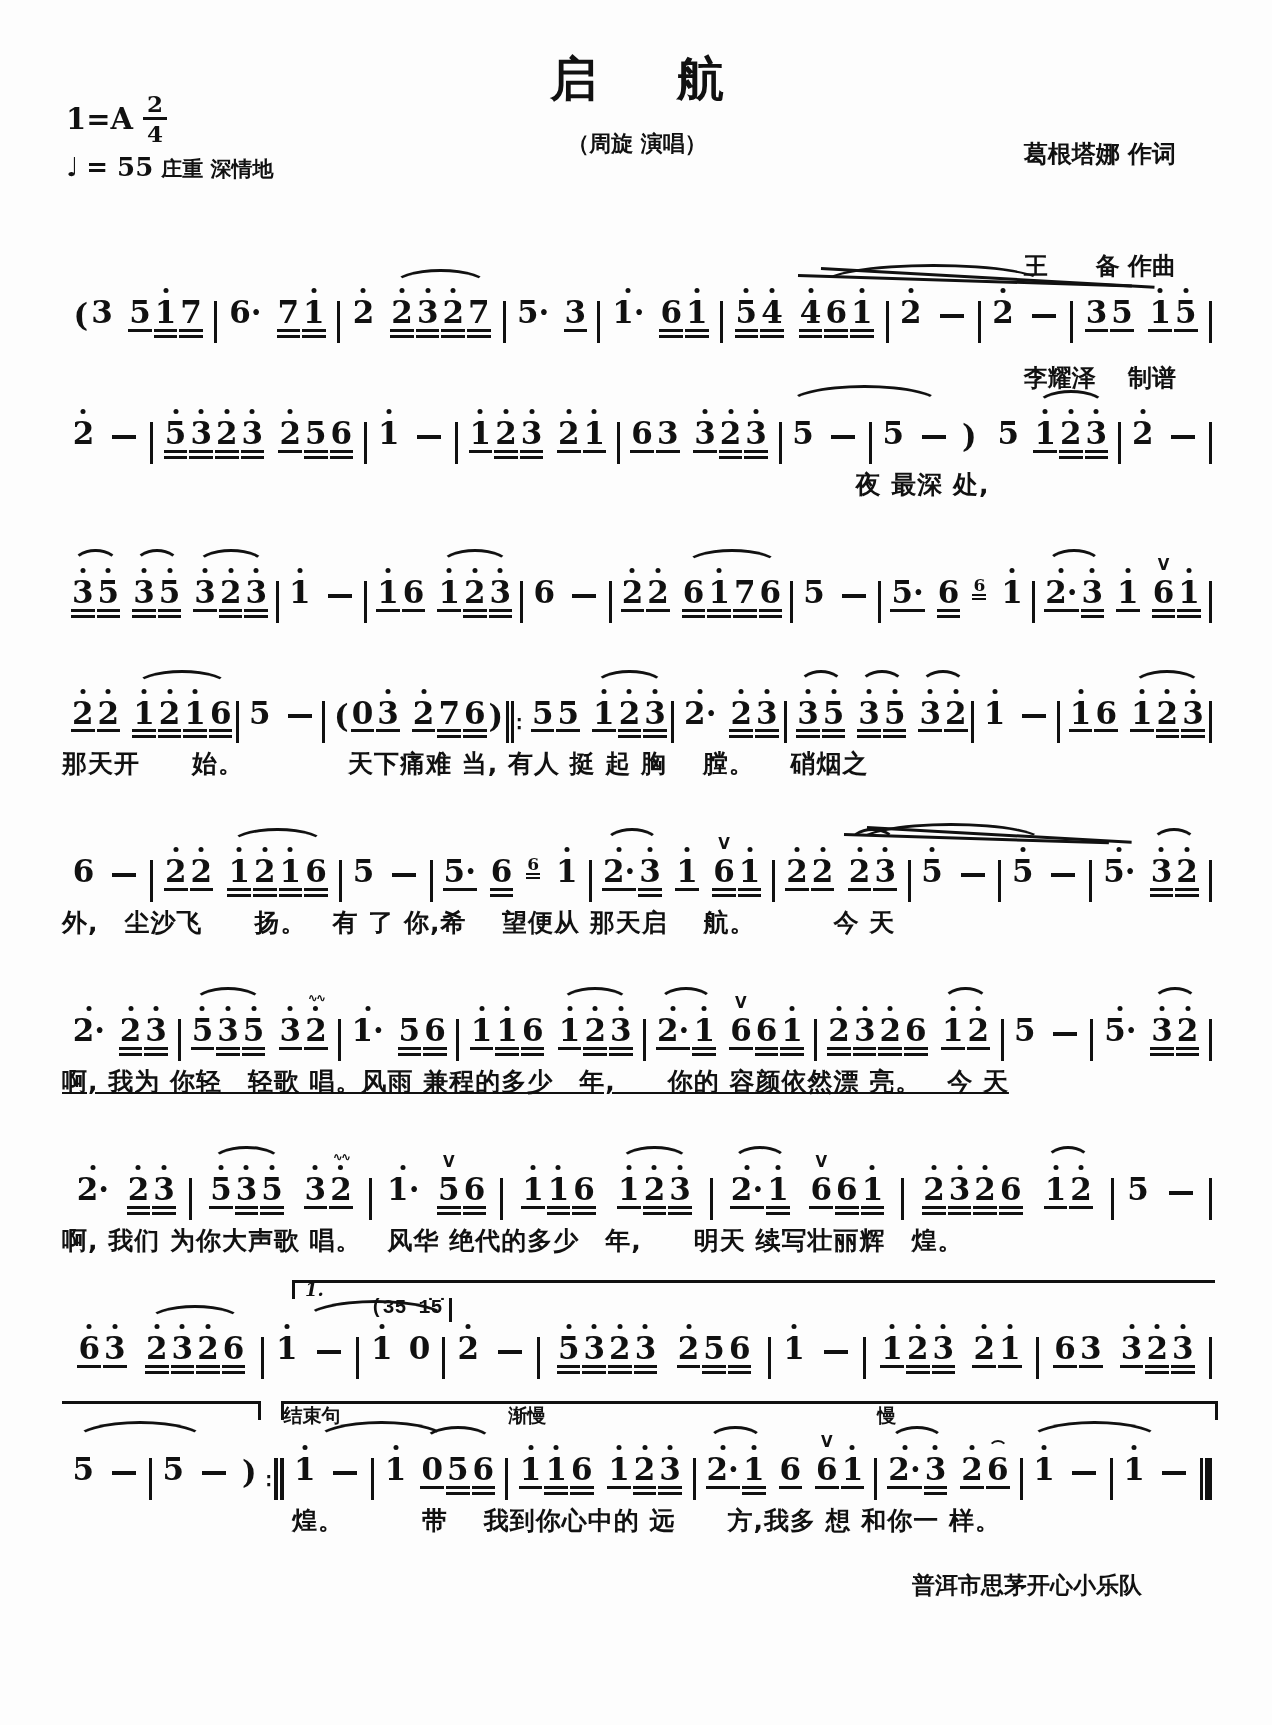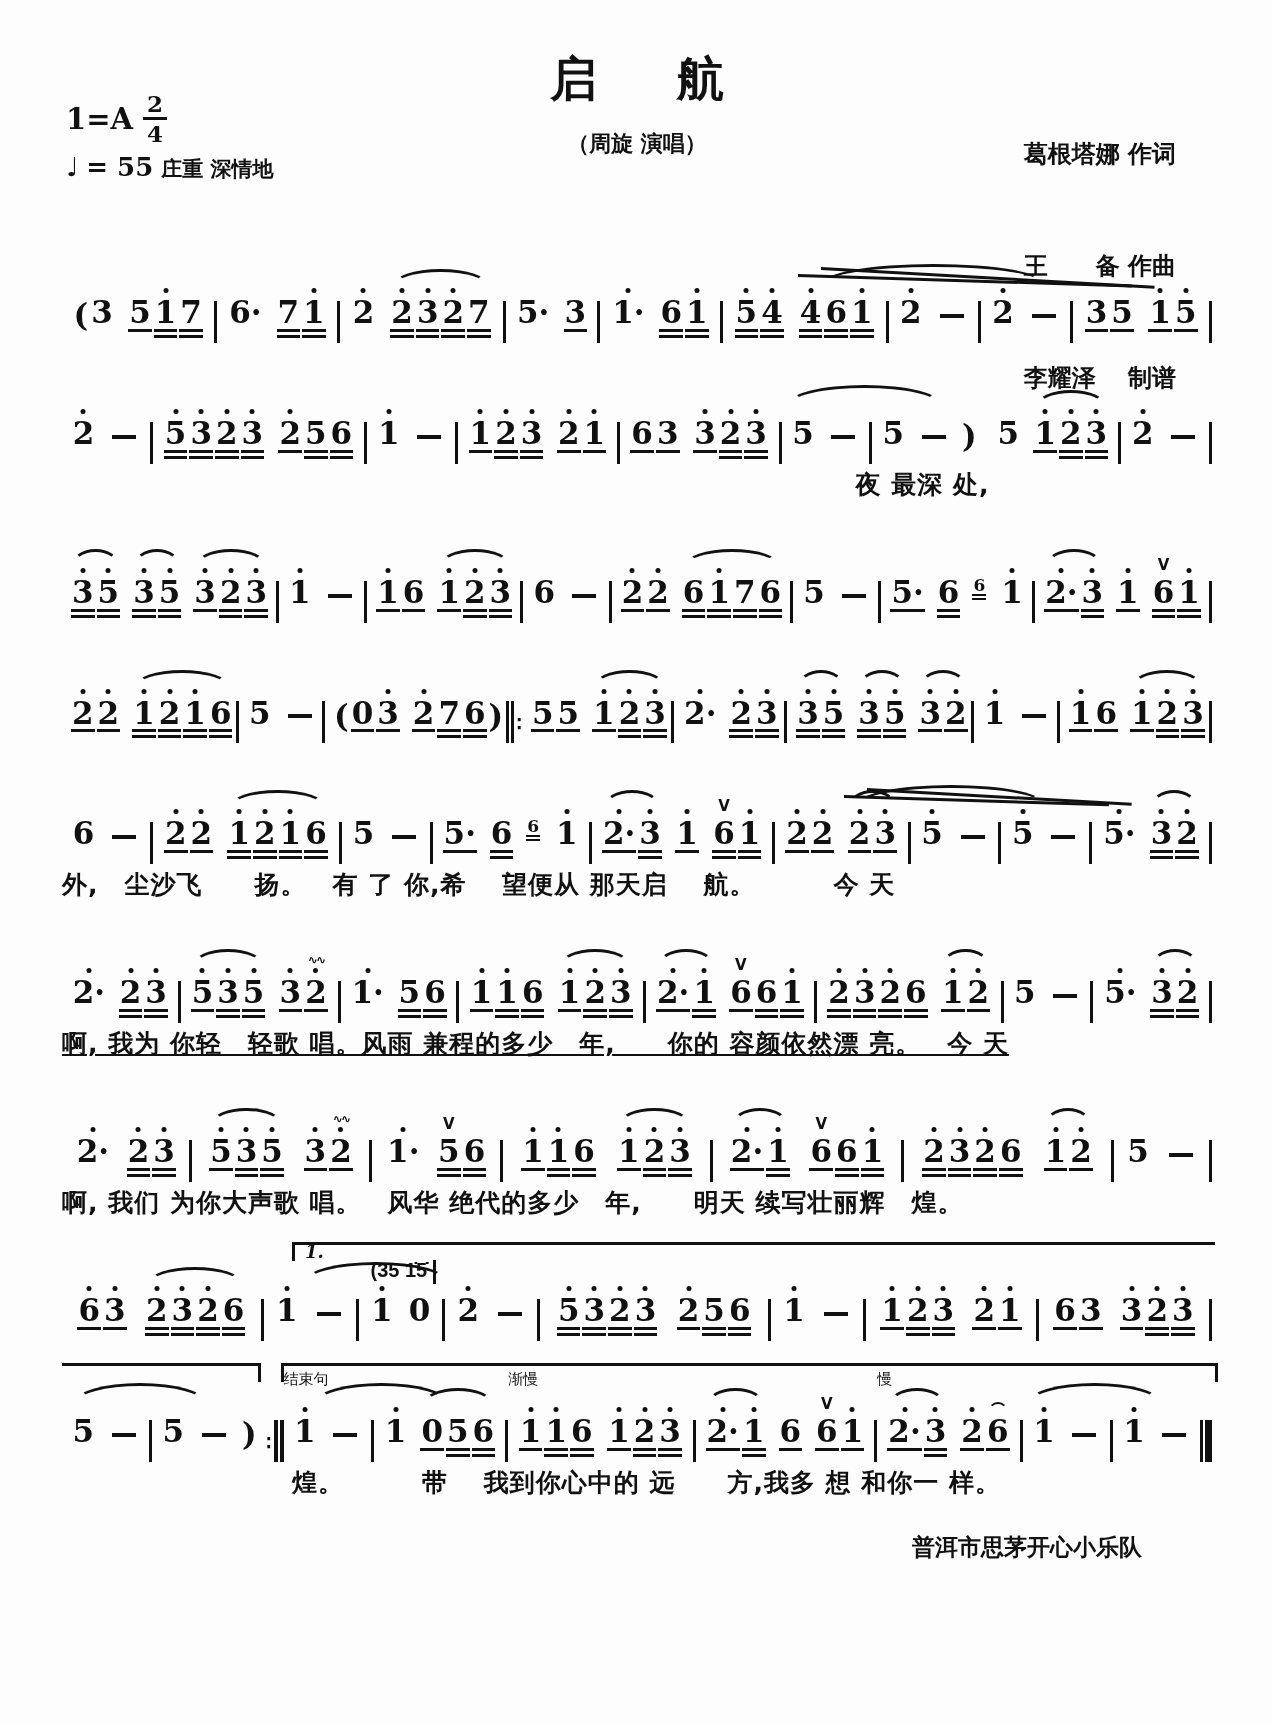--- a/index.html
+++ b/index.html
@@ -58,23 +58,23 @@
   .ov{position:absolute;pointer-events:none;}
   .slur{top:24px;height:17px;border:3px solid transparent;border-top:3px solid #111;border-bottom:none;
         border-radius:50% 50% 0 0/100% 100% 0 0;}
   .gliss{top:34px;height:3px;background:#111;transform:rotate(1.8deg);transform-origin:left center;}
   .gliss2{top:27px;height:3px;background:#111;transform:rotate(3.2deg);transform-origin:left center;}
   .volta{top:4px;height:16px;border-top:3px solid #111;border-left:3px solid #111;}
   .voltacont{top:4px;height:16px;border-top:3px solid #111;border-right:3px solid #111;}
   .bracket{top:4px;height:16px;border-top:3px solid #111;border-left:3px solid #111;border-right:3px solid #111;}
   .vlab{position:absolute;left:10px;top:-2px;font-size:18px;font-weight:800;font-style:italic;
         font-family:"DejaVu Serif",serif;line-height:1;}
-  .ab{position:absolute;bottom:calc(100% + 28px);left:0;font-size:15px;font-weight:400;white-space:nowrap;line-height:1;}
+  .ab{position:absolute;bottom:calc(100% + 28px);left:0;font-size:19px;font-weight:700;white-space:nowrap;line-height:1;}
   .ab.cue{bottom:calc(100% + 10px);left:14%;font-size:20px;font-weight:800;
-          font-family:Liberation Sans, sans-serif;border-right:3px solid #111;padding:0 6px 4px 0;}
+          font-family:Liberation Mono, monospace;border-right:3px solid #111;padding:0 6px 4px 0;}
   
   .lyr{margin-top:8px;font-size:25px;font-weight:700;white-space:pre;letter-spacing:1px;line-height:1.2;}
   footer{margin-top:34px;text-align:right;font-size:23px;font-weight:700;padding-right:70px;}
 </style>
 </head>
 <body>
 
 <div class="page">
   <header>
     <div class="title">启航</div>
@@ -1191,20 +1191,21 @@
                     <span class="oct"></span>
                   </span>
                 </span>
               </span>
             </span>
           </div>
           <span class="bar">
             <span class="vb" style="width: 3px;"></span>
           </span>
         </div>
+        <div class="lyr" style="padding-left: 0%;">那天开　　始。　　　　天下痛难 当, 有人 挺 起 胸　 膛。　 硝烟之</div>
       </div>
       <div class="line">
         <div class="ov slur" style="left: 69%; width: 16%;"></div>
         <div class="ov gliss" style="left: 68%; width: 23%;"></div>
         <div class="ov gliss2" style="left: 70%; width: 23%;"></div>
         <div class="mrow">
           <div class="measure" style="flex-grow: 2;">
             <span class="tok">
               <span class="n">
                 <span class="dg">6</span>

